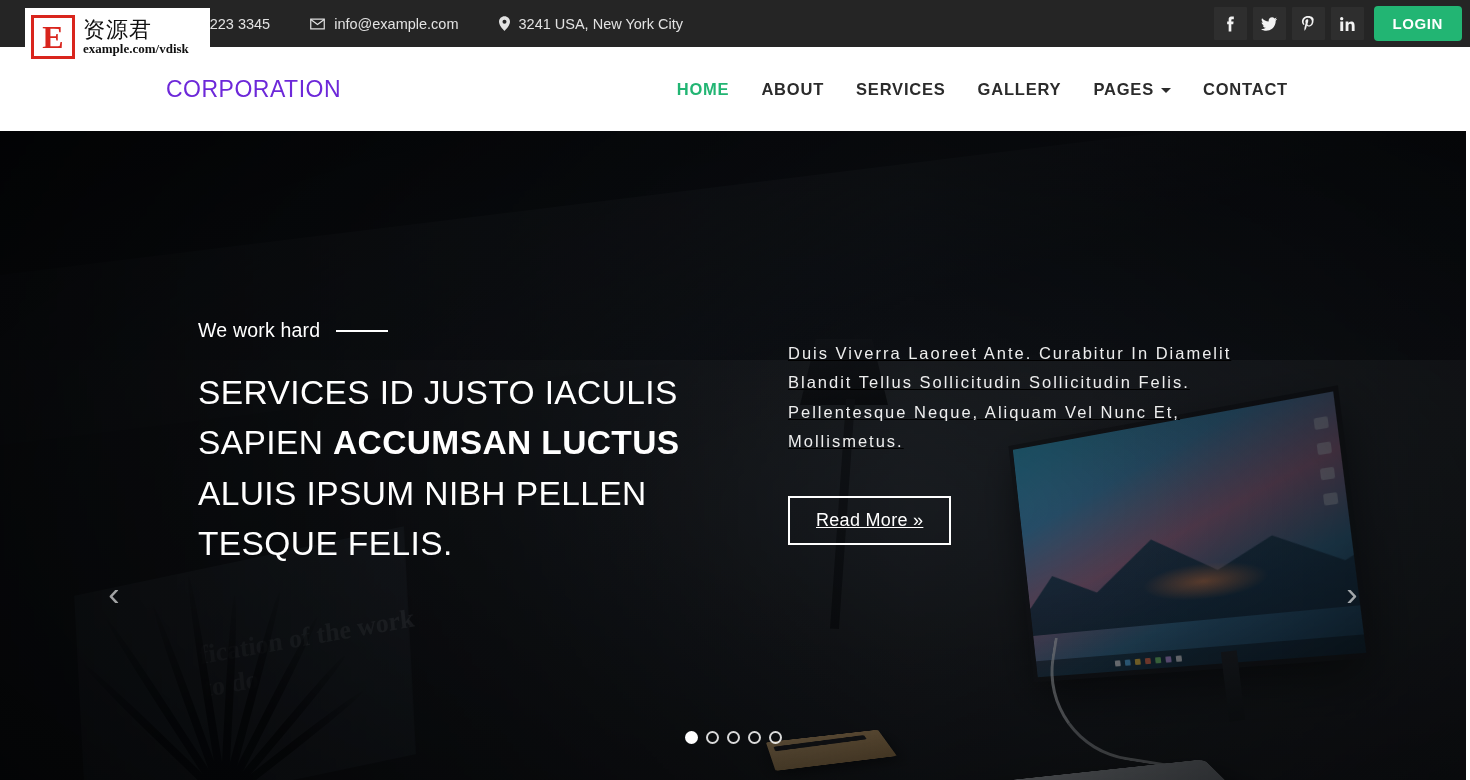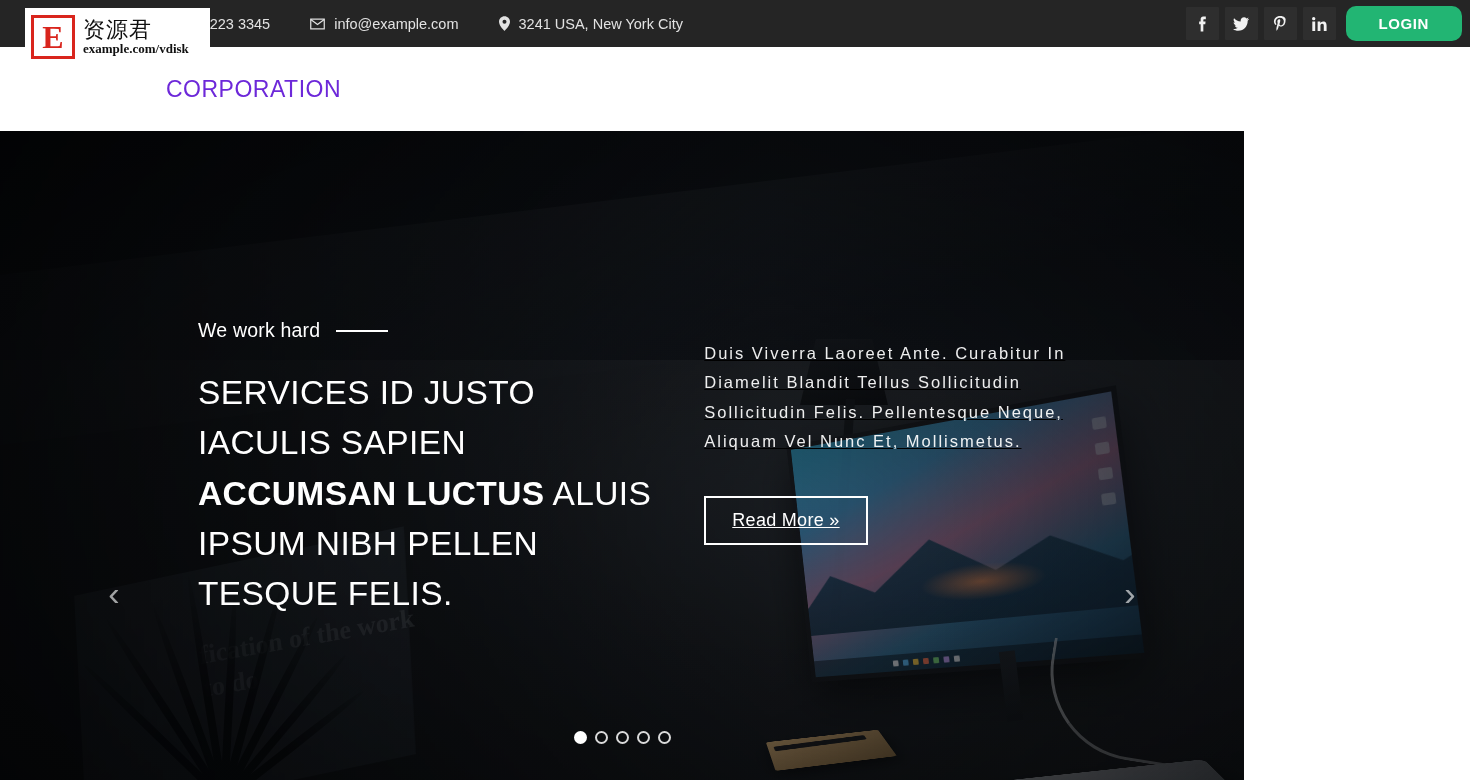--- a/index.html
+++ b/index.html
@@ -24,21 +24,21 @@
   .tb-spacer{ flex:1 1 auto; }
   .tb-right{ display:flex; align-items:center; }
   .soc{
     width:33px; height:33px; display:flex; align-items:center; justify-content:center;
     background:#2e2e2e; margin-left:6px; color:#f2f2f2; border-radius:1px;
   }
   .soc svg{ display:block; }
   .login-btn{
     margin-left:10px; background:#22b573; color:#ffffff;
     font-weight:bold; font-size:15px; letter-spacing:.6px;
-    padding:9px 33px; border:none; cursor:pointer; border-radius:10px;
+    padding:9px 19px; border:none; cursor:pointer; border-radius:4px;
   }
 
   
   .header{
     position:relative; height:84px; background:#ffffff;
     display:flex; align-items:center; padding:0 166px 0 166px; z-index:5;
   }
   .brand{
     color:#6d28d9; font-size:23px; font-weight:normal; letter-spacing:.5px;
     font-family:"Liberation Sans", sans-serif; line-height:1;
@@ -49,21 +49,21 @@
     letter-spacing:.8px; padding:0 16px; display:flex; align-items:center; gap:7px;
     white-space:nowrap;
   }
   .nav a.active{ color:#22b573; }
   .caret{
     width:0;height:0;border-left:5px solid transparent;border-right:5px solid transparent;
     border-top:5px solid #2b2b2b; display:inline-block; margin-top:3px;
   }
 
   
-  .hero{ position:relative; width:1244px; height:649px; overflow:hidden; background:#701a75; }
+  .hero{ position:relative; width:1466px; height:649px; overflow:hidden; background:#701a75; }
   .hero-bg{ position:absolute; inset:0; }
 
   
   .desk{
     position:absolute; left:0; right:0; bottom:0; height:420px;
     background:
       linear-gradient(190deg, #2b2f35 0%, #23272c 26%, #191c20 62%, #111316 100%);
   }
   .desk-edge{
     position:absolute; left:0; bottom:335px; width:1470px; height:170px;
@@ -288,20 +288,41 @@
         <svg width="15" height="14" viewBox="0 0 16 15" fill="#f2f2f2">
           <path d="M3.4 15H.3V4.9h3.1V15zM1.8 3.6A1.8 1.8 0 1 1 1.8 0a1.8 1.8 0 0 1 0 3.6zM15.7 15h-3.1V9.9c0-1.2 0-2.7-1.7-2.7s-1.9 1.3-1.9 2.6V15H6V4.9h2.9v1.4h.1c.4-.8 1.4-1.6 2.9-1.6 3.1 0 3.7 2.1 3.7 4.7V15z"></path>
         </svg>
       </a>
       <button class="login-btn">LOGIN</button>
     </div>
   </div>
 
   <div class="header">
     <div class="brand">CORPORATION</div>
+    <nav class="nav">
+      <a href="#" class="active">
+          <span>HOME</span>
+        </a>
+      <a href="#">
+          <span>ABOUT</span>
+        </a>
+      <a href="#">
+          <span>SERVICES</span>
+        </a>
+      <a href="#">
+          <span>GALLERY</span>
+        </a>
+      <a href="#">
+        <span>PAGES</span>
+        <i class="caret"></i>
+      </a>
+      <a href="#">
+          <span>CONTACT</span>
+        </a>
+    </nav>
   </div>
 
   <div class="hero">
 
     <div class="hero-bg">
       <div class="wall"></div>
       <div class="desk"></div>
       <div class="desk-edge"></div>
 
       <div class="poster"></div>

